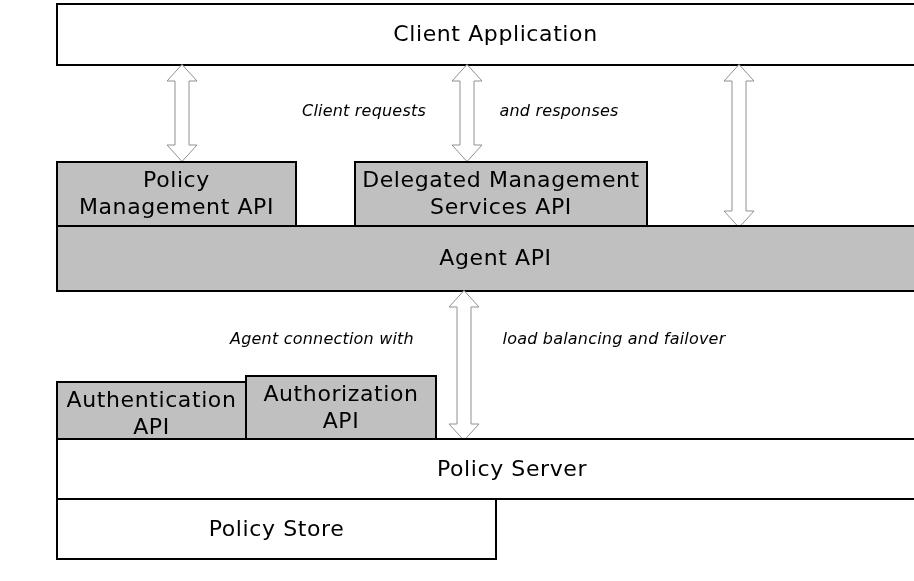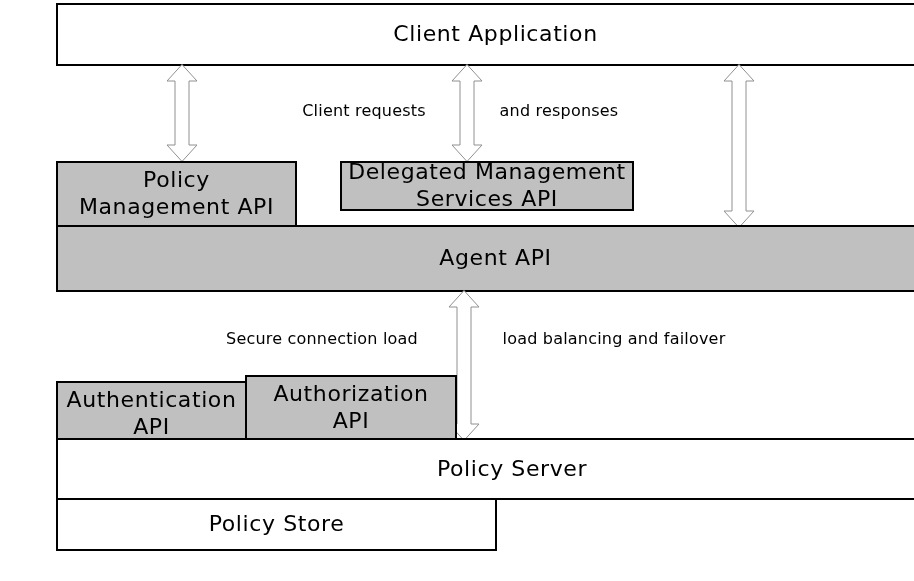--- a/index.html
+++ b/index.html
@@ -32,20 +32,21 @@
     font-weight:normal;
     font-size:22px;
     letter-spacing:0.6px;
     line-height:1.22;
     margin-left:32px;
   }
   .box.gray{background:var(--box-fill-gray);}
   .box.white{background:var(--box-fill-white);}
   .note{
     position:absolute;
+    font-style:italic;
     font-weight:normal;
     font-size:16px;
     white-space:nowrap;
     transform:translateX(-50%);
     letter-spacing:0.2px;
   }
   .arrow{position:absolute;display:block;}
 </style>
 </head>
 <body>
@@ -66,43 +67,43 @@
       <polygon points="16,0.5 31,17 23,17 23,147 31,147 16,163.5 1,147 9,147 9,17 1,17" fill="#ffffff" stroke="#909090" stroke-width="1"></polygon>
     </svg>
 
   <div class="note" style="left:364px;top:101px">Client requests</div>
   <div class="note" style="left:559px;top:101px">and responses</div>
 
   <div class="box gray" style="left:24px;top:161px;width:241px;height:66px">
     <div>Policy</div>
     <div>Management API</div>
   </div>
-  <div class="box gray" style="left:308px;top:161px;width:294px;height:50px">
+  <div class="box gray" style="left:322px;top:161px;width:294px;height:66px">
     <div>Delegated Management</div>
     <div>Services API</div>
   </div>
   <div class="box gray" style="left:24px;top:225px;width:879px;height:67px">
     <div>Agent API</div>
   </div>
 
   <svg class="arrow double-arrow" style="left:448px;top:290px" width="32" height="151" viewBox="0 0 32 151">
       <polygon points="16,0.5 31,17 23,17 23,134 31,134 16,150.5 1,134 9,134 9,17 1,17" fill="#ffffff" stroke="#909090" stroke-width="1"></polygon>
     </svg>
 
-  <div class="note" style="left:322px;top:329px">Secure connection load</div>
+  <div class="note" style="left:322px;top:329px">Agent connection with</div>
   <div class="note" style="left:614px;top:329px">load balancing and failover</div>
 
   <div class="box gray" style="left:24px;top:381px;width:191px;height:65px">
     <div>Authentication</div>
     <div>API</div>
   </div>
-  <div class="box gray" style="left:213px;top:375px;width:212px;height:65px">
+  <div class="box gray" style="left:213px;top:375px;width:192px;height:65px">
     <div>Authorization</div>
     <div>API</div>
   </div>
   <div class="box white" style="left:24px;top:438px;width:912px;height:62px">
     <div>Policy Server</div>
   </div>
-  <div class="box white" style="left:24px;top:498px;width:441px;height:53px">
+  <div class="box white" style="left:24px;top:498px;width:441px;height:62px">
     <div>Policy Store</div>
   </div>
 
 </div>
 
 </body></html>

